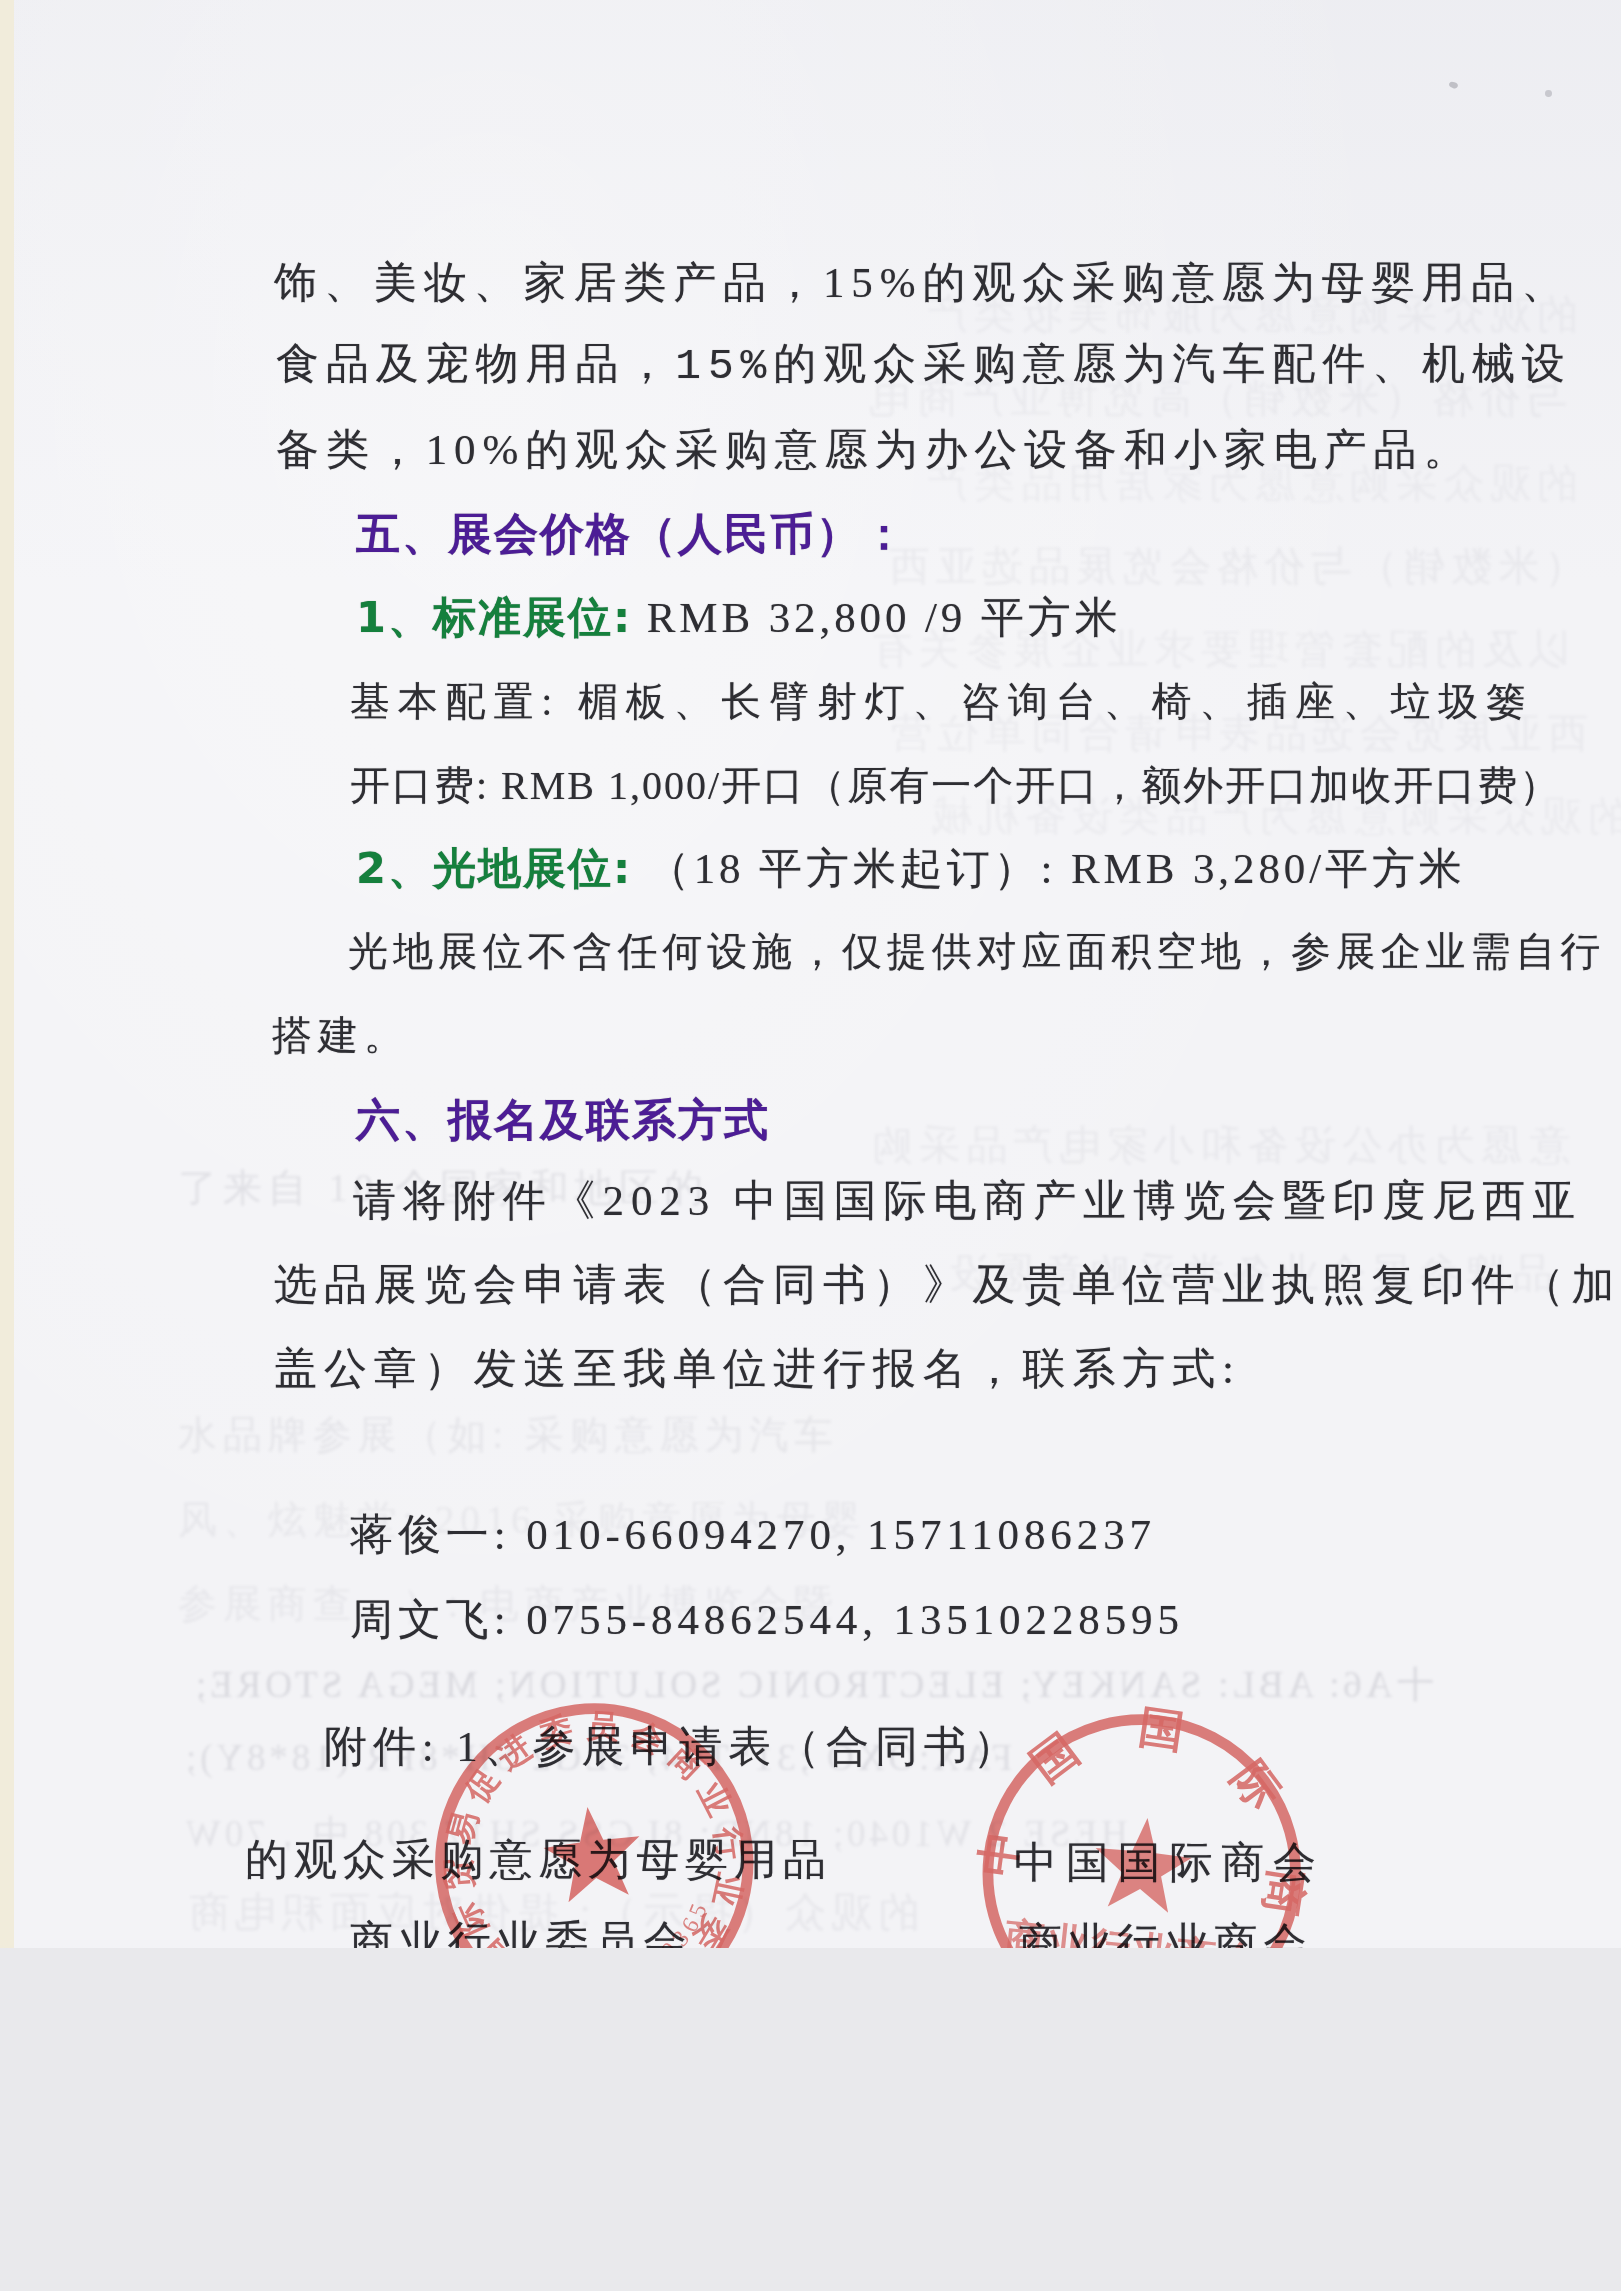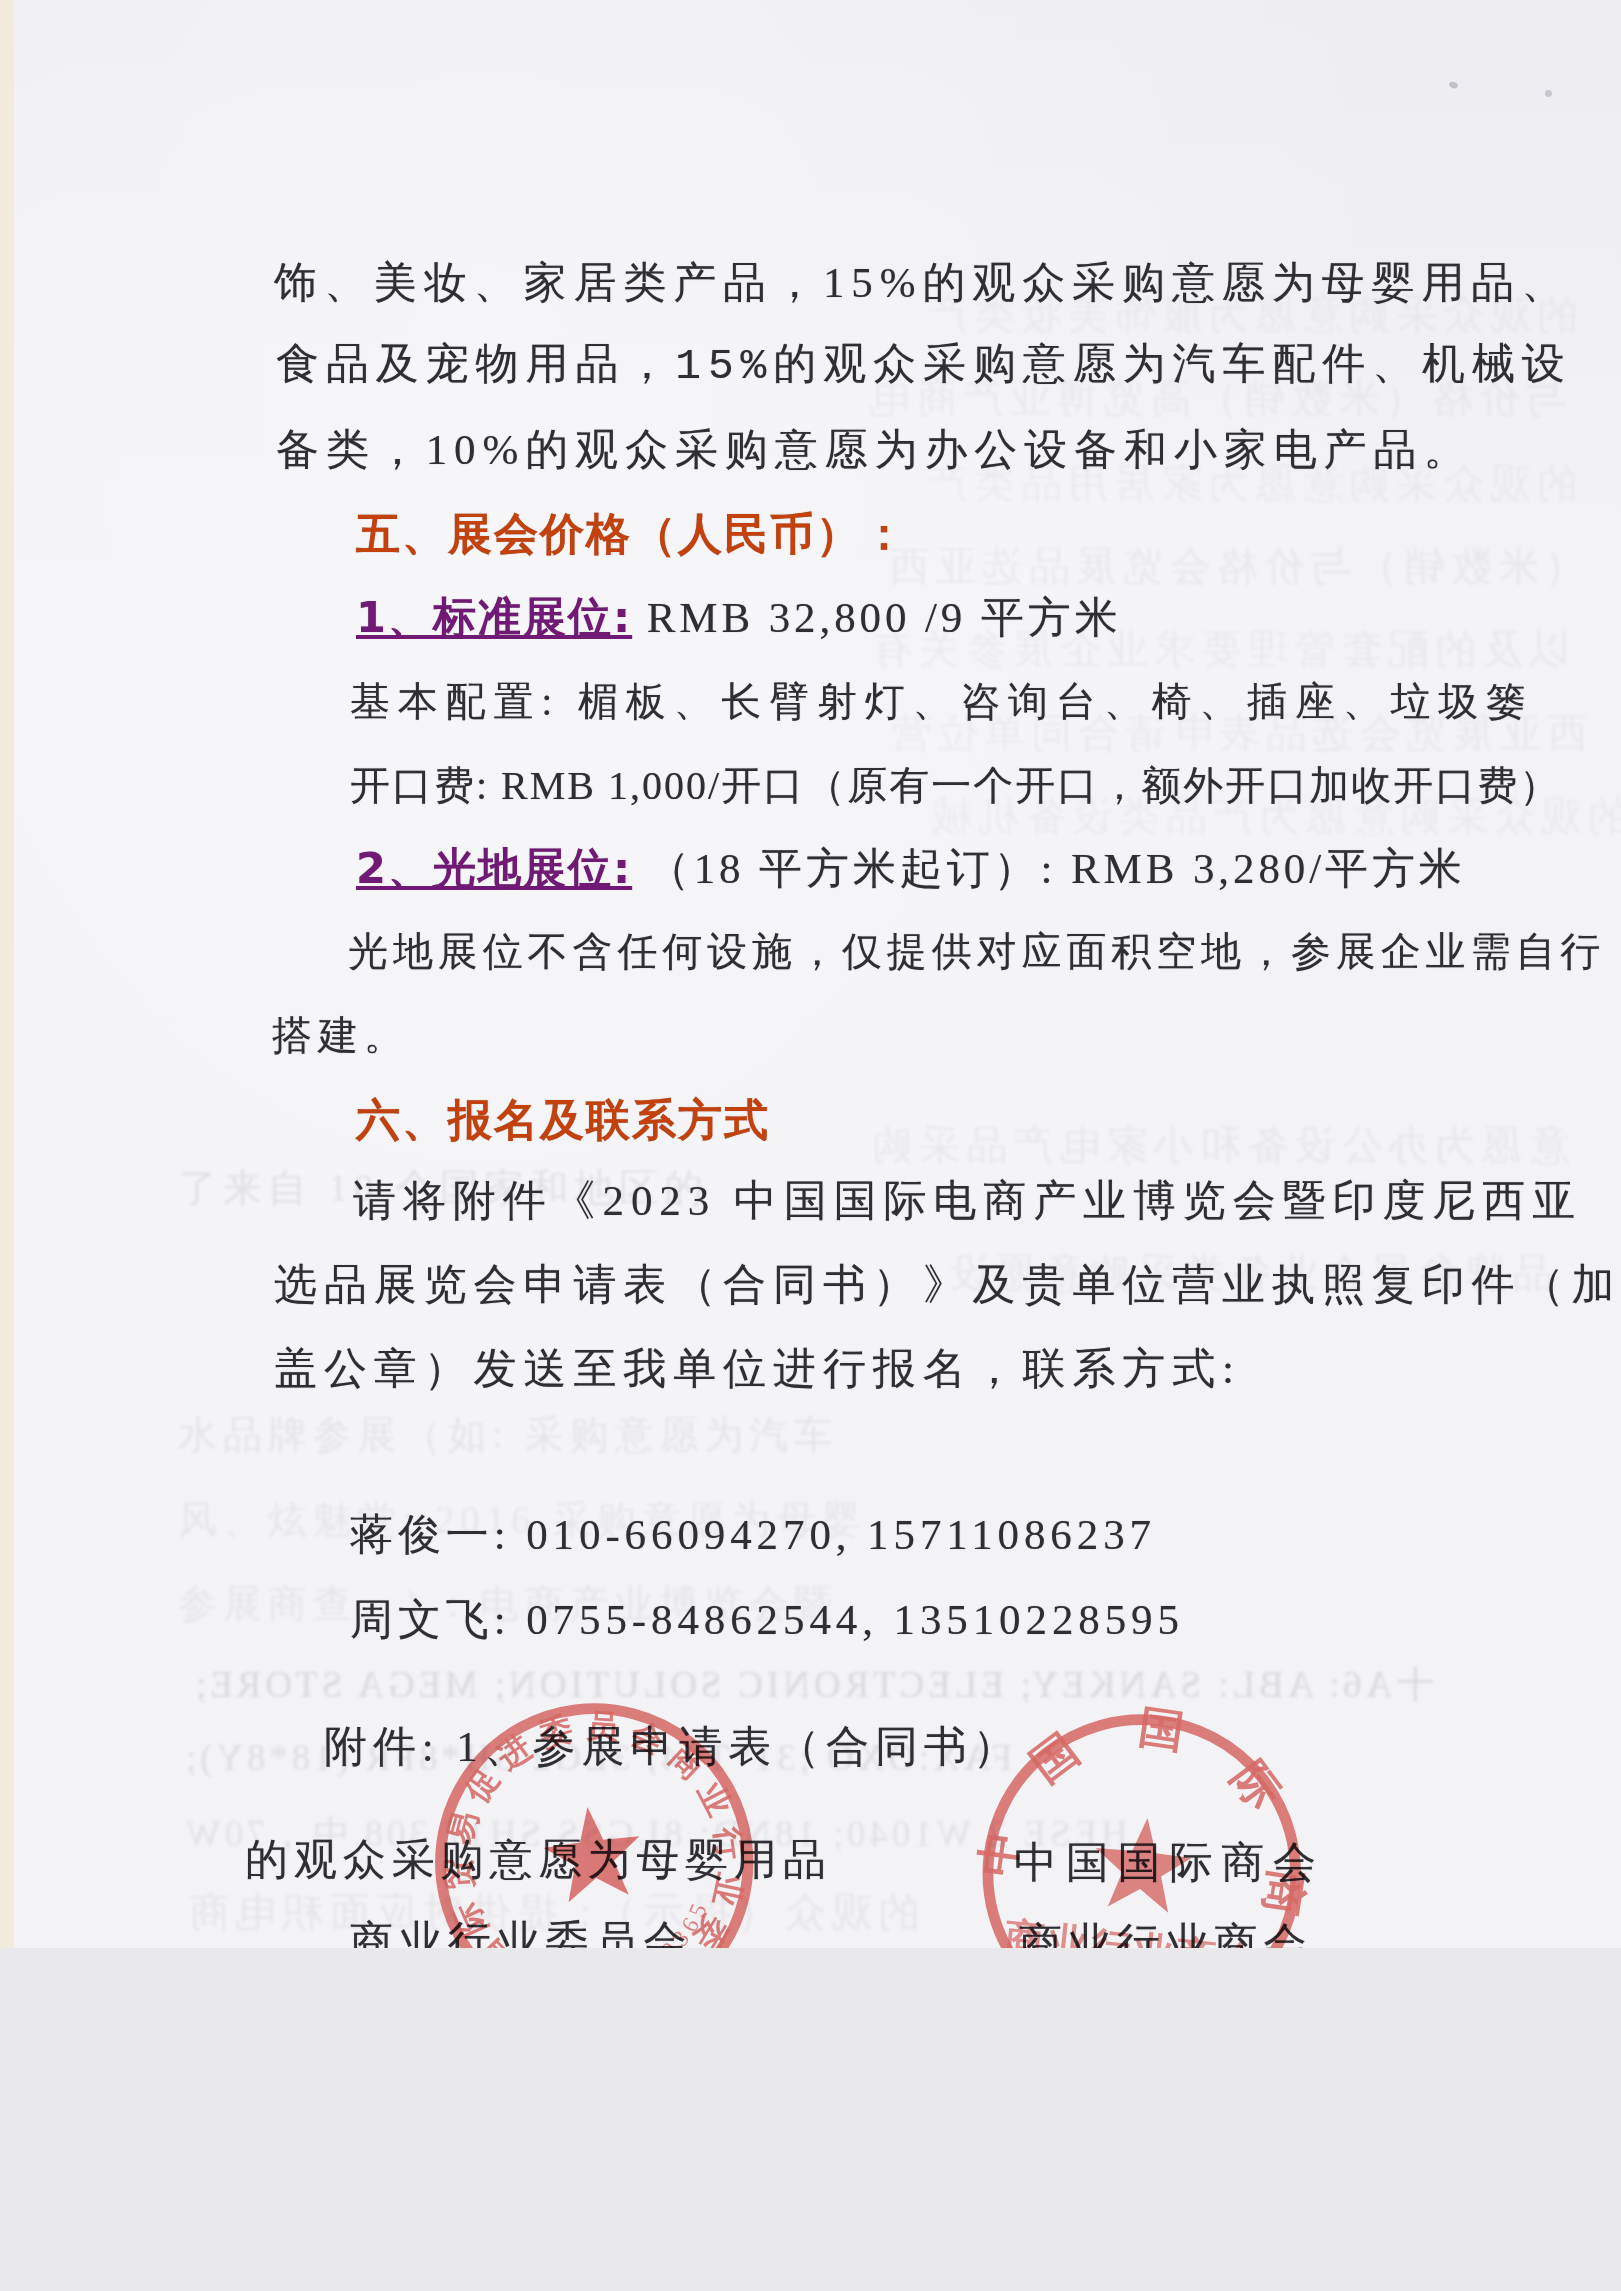--- a/index.html
+++ b/index.html
@@ -26,25 +26,25 @@
   .speck.s2{left:1545px;top:90px;width:6.9px;height:6.9px;opacity:.45;}
 
   .line{
     position:absolute;white-space:nowrap;line-height:1.18;
     font-size:43px;letter-spacing:6.9px;
     text-shadow:0 0 1px rgba(46,46,51,.45);
   }
   .serif-sm{font-size:40px;letter-spacing:5.9px;}
   .heading{
     font-family:"DejaVu Sans","Liberation Sans",sans-serif;
-    font-weight:700;font-size:44px;letter-spacing:2px;color:#c2410c;
+    font-weight:700;font-size:44px;letter-spacing:2px;color:#4c1d95;
   }
   .bold-label{
     font-family:"DejaVu Sans","Liberation Sans",sans-serif;
-    font-weight:700;letter-spacing:2px;color:#701a75;text-decoration:underline;
+    font-weight:700;letter-spacing:2px;color:#15803d;
   }
   .value{font-family:"Liberation Serif","DejaVu Serif",serif;font-weight:400;letter-spacing:3.9px;}
   .pagenum{font-size:36px;letter-spacing:5.9px;color:#3a3a40;}
 
   
   .sig{letter-spacing:5.9px;}
 
   
   .stamp{position:absolute;mix-blend-mode:multiply;opacity:.92;}
   .stamp svg{overflow:visible;}

